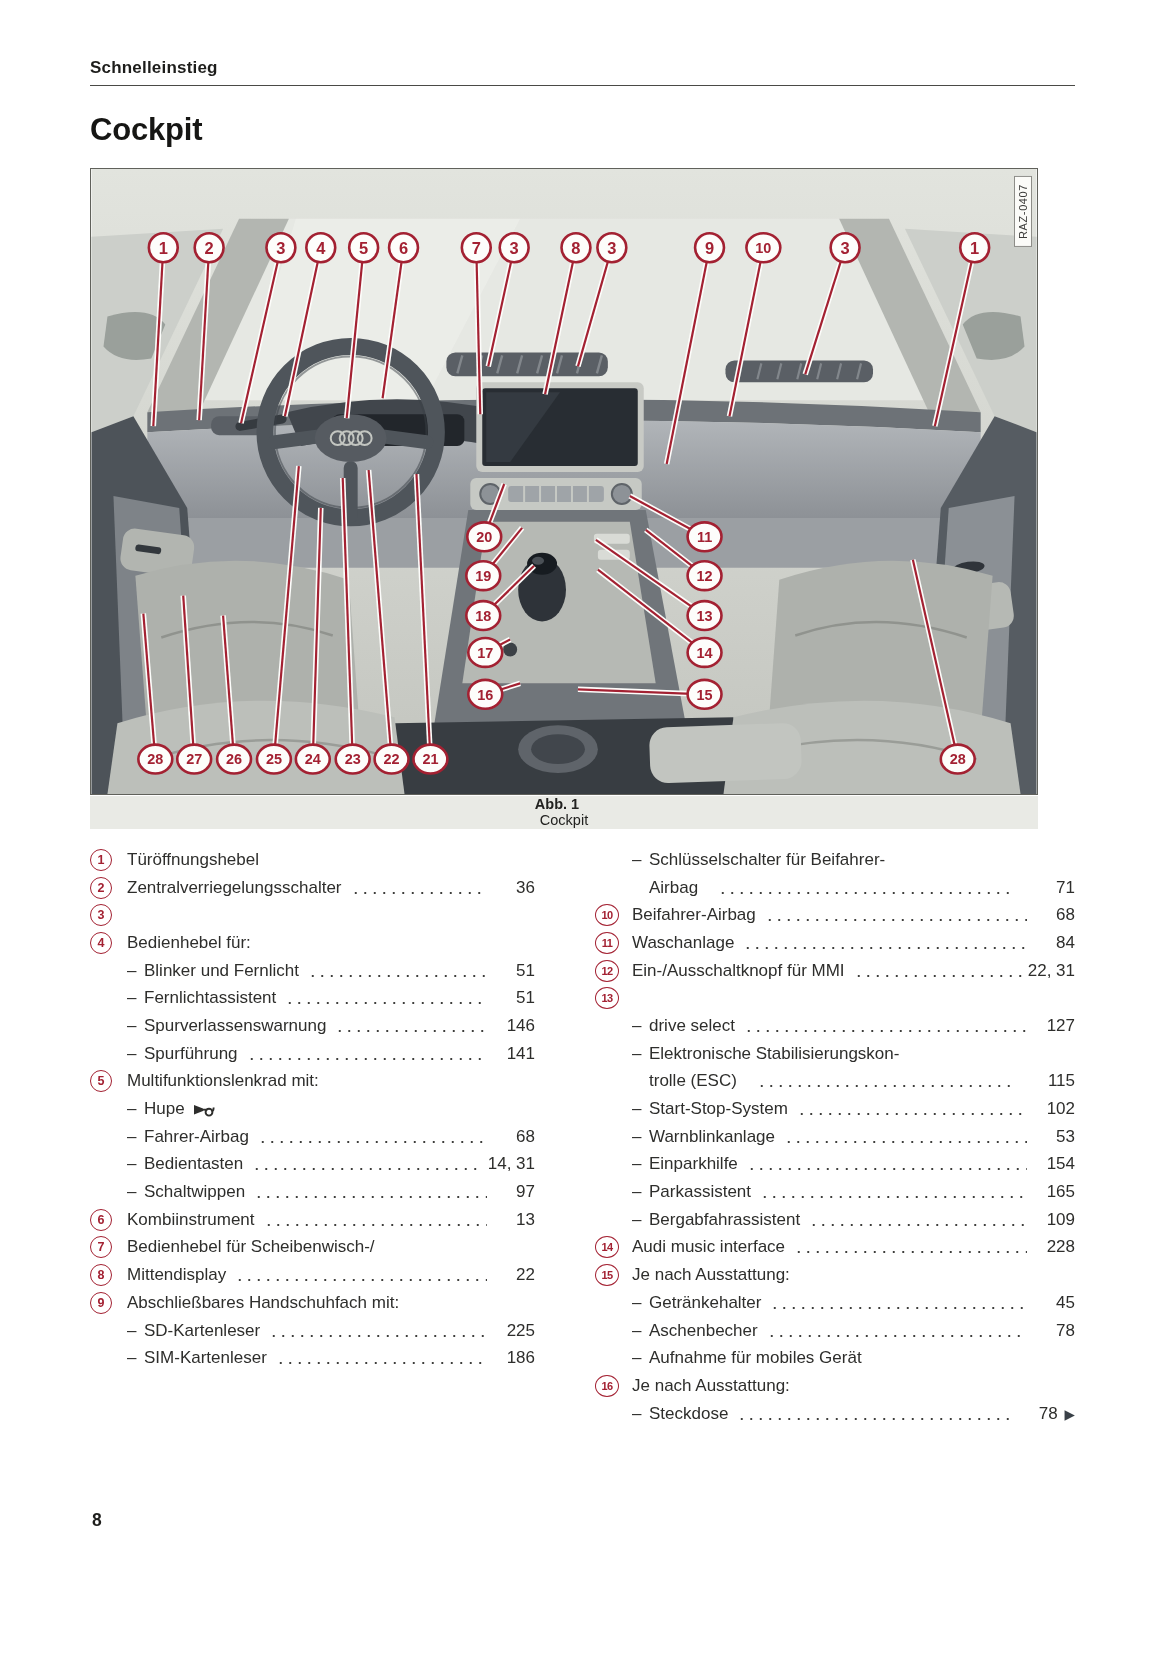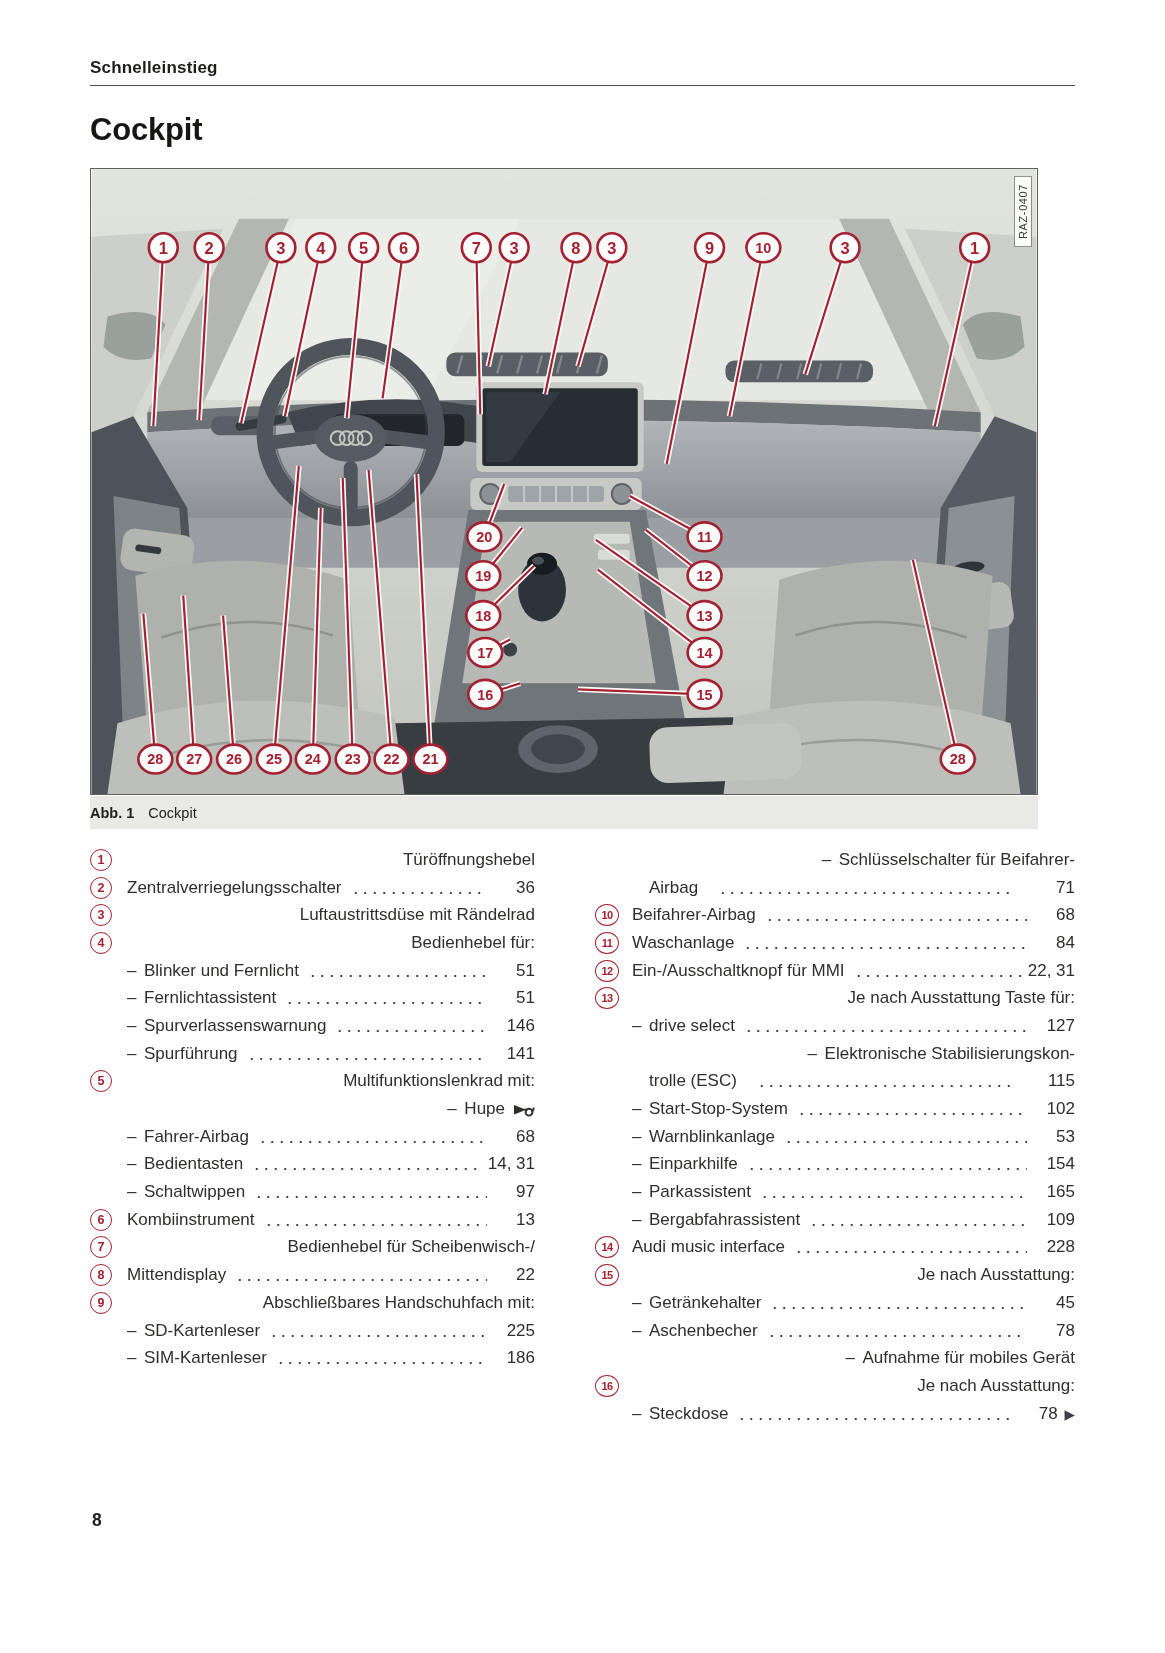--- a/index.html
+++ b/index.html
@@ -13,32 +13,32 @@
   .title{position:absolute;left:90px;top:112px;font-size:31px;font-weight:bold;color:#161614;letter-spacing:-.2px;}
 
   
   .figure{position:absolute;left:90px;top:168px;width:948px;}
   .art{position:relative;width:948px;height:627px;border:1px solid #60615b;box-sizing:border-box;overflow:hidden;}
   .art svg{position:absolute;left:0;top:0;width:100%;height:100%;display:block;}
   .img-code{position:absolute;top:7px;right:5px;background:#fbfbf8;border:1px solid #8d8d88;
             writing-mode:vertical-rl;transform:rotate(180deg);font-size:11px;color:#3c3c3a;
             padding:7px 2px;letter-spacing:.6px;}
   .caption{width:948px;height:33px;background:#e9eae5;display:flex;align-items:center;
-           padding:0 0;box-sizing:border-box;font-size:14.5px;color:#222220;margin-top:1px;}
+           padding:0 0;box-sizing:border-box;font-size:14.5px;color:#222220;margin-top:1px;flex-direction:column;}
   .caption .cl{font-weight:bold;margin-right:14px;}
 
   
   .legend{position:absolute;left:90px;top:846px;width:985px;display:grid;
           grid-template-columns:445px 480px;column-gap:60px;font-size:17px;}
   .legend-row{display:flex;align-items:center;height:27.7px;}
   .marker{width:37px;flex:none;display:flex;align-items:center;}
   .badge{width:22px;height:22px;box-sizing:border-box;border:1.7px solid var(--acc);border-radius:50%;
          display:flex;align-items:center;justify-content:center;font-size:12.5px;font-weight:bold;color:var(--acc);}
   .badge2{width:24px;font-size:11px;letter-spacing:-.5px;}
-  .body{flex:1;display:flex;align-items:center;min-width:0;justify-content:flex-end;}
+  .body{flex:1;display:flex;align-items:center;min-width:0;}
   .dashpre{width:17px;flex:none;}
   .indent2{padding-left:17px;gap:11px;}
   .lbl{white-space:nowrap;}
   .dots{flex:1;min-width:14px;height:4px;position:relative;top:5px;margin:0 6px 0 9px;
         background-image:radial-gradient(circle,#3e3e3c 1.25px,rgba(0,0,0,0) 1.45px);
         background-size:9.5px 4px;background-repeat:repeat-x;}
   .pg{flex:none;min-width:42px;text-align:right;white-space:nowrap;}
   .arrow{flex:none;color:#3a4148;font-size:13.5px;margin-left:7px;position:relative;top:.5px;}
   .hornic{margin-left:8px;flex:none;position:relative;top:1px;}
 
@@ -314,23 +314,20 @@
           <span class="body">
             <span class="lbl">Zentralverriegelungsschalter</span>
             <span class="dots"></span>
             <span class="pg">36</span>
           </span>
         </div>
         <div class="legend-row">
           <span class="marker">
             <span class="badge">3</span>
           </span>
-          <span class="body">
-            <span class="lbl">Luftaustrittsdüse mit Rändelrad</span>
-          </span>
         </div>
         <div class="legend-row">
           <span class="marker">
             <span class="badge">4</span>
           </span>
           <span class="body">
             <span class="lbl">Bedienhebel für:</span>
           </span>
         </div>
         <div class="legend-row">
@@ -515,23 +512,20 @@
           <span class="body">
             <span class="lbl">Ein-/Ausschaltknopf für MMI</span>
             <span class="dots"></span>
             <span class="pg">22, 31</span>
           </span>
         </div>
         <div class="legend-row">
           <span class="marker">
             <span class="badge badge2">13</span>
           </span>
-          <span class="body">
-            <span class="lbl">Je nach Ausstattung Taste für:</span>
-          </span>
         </div>
         <div class="legend-row">
           <span class="marker"></span>
           <span class="body">
             <span class="dashpre">–</span>
             <span class="lbl">drive select</span>
             <span class="dots"></span>
             <span class="pg">127</span>
           </span>
         </div>

